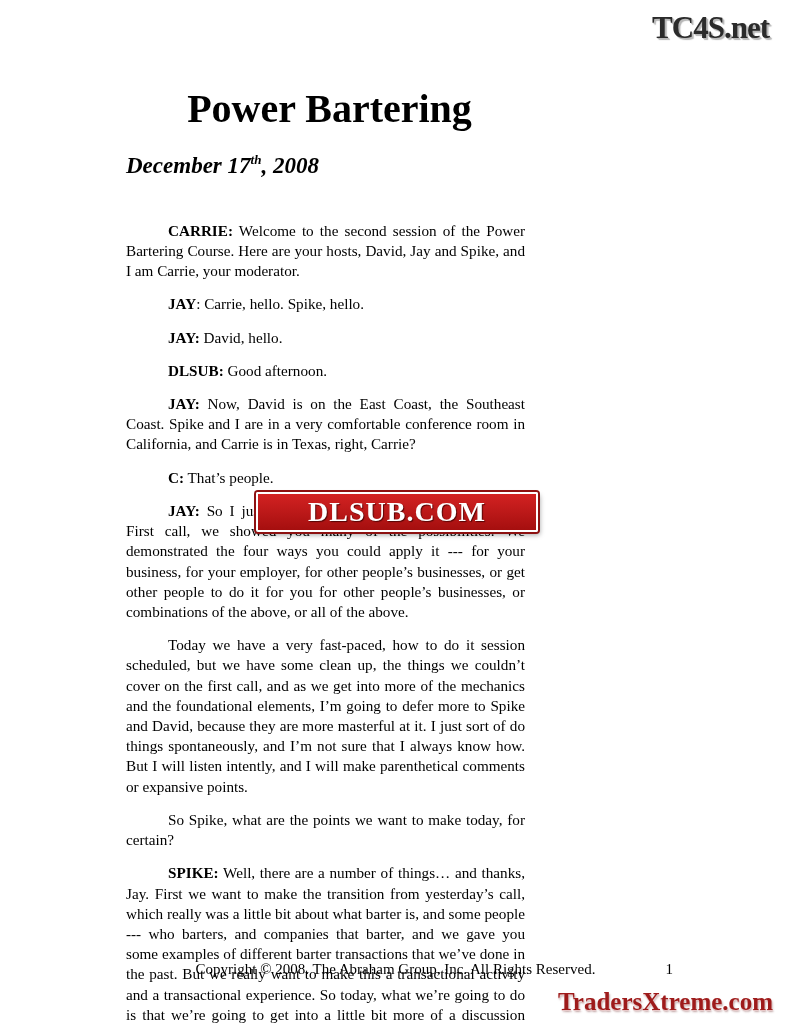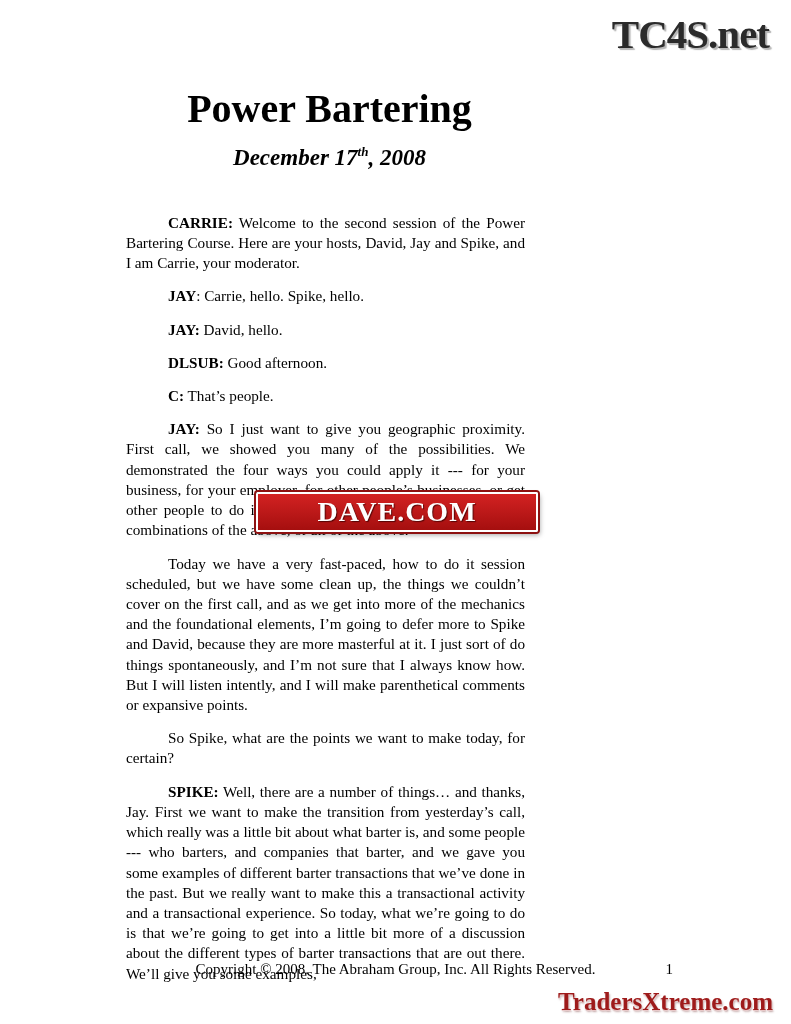--- a/index.html
+++ b/index.html
@@ -24,21 +24,21 @@
     box-sizing: border-box;
   }
 
   
   .wm-top {
     position: absolute;
     right: 22px;
     top: 10px;
     font-family: "Liberation Serif", serif;
     font-weight: bold;
-    font-size: 41px;
+    font-size: 31px;
     letter-spacing: -1px;
     color: #2b2b2b;
     text-shadow:
       1px 1px 0 #b9b9b9,
       2px 2px 1px rgba(120,120,120,0.55);
   }
 
   
   .wm-bottom {
     position: absolute;
@@ -94,25 +94,24 @@
     letter-spacing: 0px;
     line-height: 1.15;
   }
   .subtitle {
     margin: 6px 0 0 0;
     font-size: 22px;
     font-weight: bold;
     text-align: center;
   }
   .dateline {
-    margin: 12px 0 0 0;
+    margin: 20px 0 0 0;
     font-size: 23px;
     font-weight: bold;
     font-style: italic;
-    text-align: center;
   }
   .dateline sup {
     font-size: 13px;
     vertical-align: super;
   }
 
   .body-text {
     margin-top: 42px;
     font-size: 15.2px;
     line-height: 1.33;
@@ -154,32 +153,33 @@
 
   <div class="doc">
     <h1 class="title">Power Bartering</h1>
     <div class="dateline"><span>December 17</span><sup>th</sup><span>, 2008</span></div>
 
     <div class="body-text">
       <p class="para"><span class="speaker">CARRIE:</span><span> Welcome to the second session of the Power Bartering Course.  Here are your hosts, David, Jay and Spike, and I am Carrie, your moderator.</span></p>
       <p class="para"><span class="speaker">JAY</span><span>: Carrie, hello.  Spike, hello.</span></p>
       <p class="para"><span class="speaker">JAY:</span><span>  David, hello.</span></p>
       <p class="para"><span class="speaker">DLSUB:</span><span>  Good afternoon.</span></p>
+      <p class="para"><span class="speaker">JAY:</span><span>  Now, David is on the East Coast, the Southeast Coast.  Spike and I are in a very comfortable conference room in California, and Carrie is in Texas, right, Carrie?</span></p>
       <p class="para"><span class="speaker">C:</span><span>  That’s people.</span></p>
       <p class="para"><span class="speaker">JAY:</span><span>  So I just want to give you geographic proximity.  First call, we showed you many of the possibilities.  We demonstrated the four ways you could apply it --- for your business, for your employer, for other people’s businesses, or get other people to do it for you for other people’s businesses, or combinations of the above, or all of the above.</span></p>
       <p class="para"><span class="speaker"></span><span>Today we have a very fast-paced, how to do it session scheduled, but we have some clean up, the things we couldn’t cover on the first call, and as we get into more of the mechanics and the foundational elements, I’m going to defer more to Spike and David, because they are more masterful at it.  I just sort of do things spontaneously, and I’m not sure that I always know how.  But I will listen intently, and I will make parenthetical comments or expansive points.</span></p>
       <p class="para"><span class="speaker"></span><span>So Spike, what are the points we want to make today, for certain?</span></p>
       <p class="para"><span class="speaker">SPIKE:</span><span>  Well, there are a number of things… and thanks, Jay.  First we want to make the transition from yesterday’s call, which really was a little bit about what barter is, and some people --- who barters, and companies that barter, and we gave you some examples of different barter transactions that we’ve done in the past.  But we really want to make this a transactional activity and a transactional experience.  So today, what we’re going to do is that we’re going to get into a little bit more of a discussion about the different types of barter transactions that are out there.  We’ll give you some examples,</span></p>
     </div>
   </div>
 
   <div class="wm-top">TC4S.net</div>
 
   <div class="wm-center">
-    <span>DAVE.COM</span>
+    <span>DLSUB.COM</span>
   </div>
 
   <div class="footer">
     <div class="footer-inner">
       <span class="copyright">Copyright © 2008. The Abraham Group, Inc. All Rights Reserved.</span>
       <span class="pageno">1</span>
     </div>
   </div>
 
   <div class="wm-bottom">TradersXtreme.com</div>

